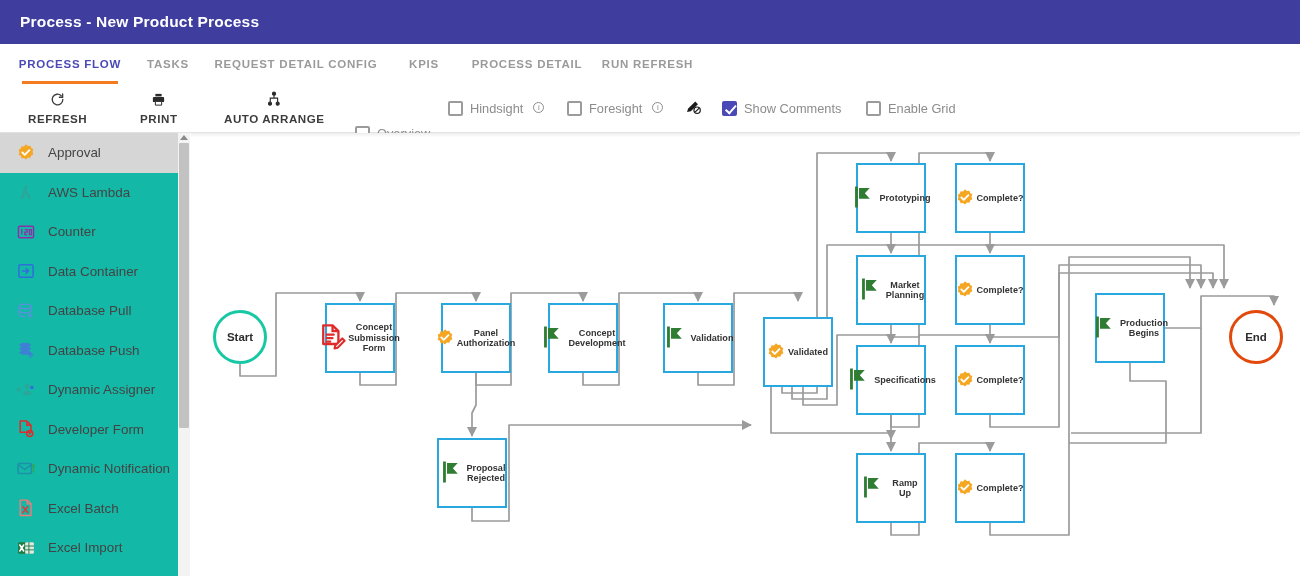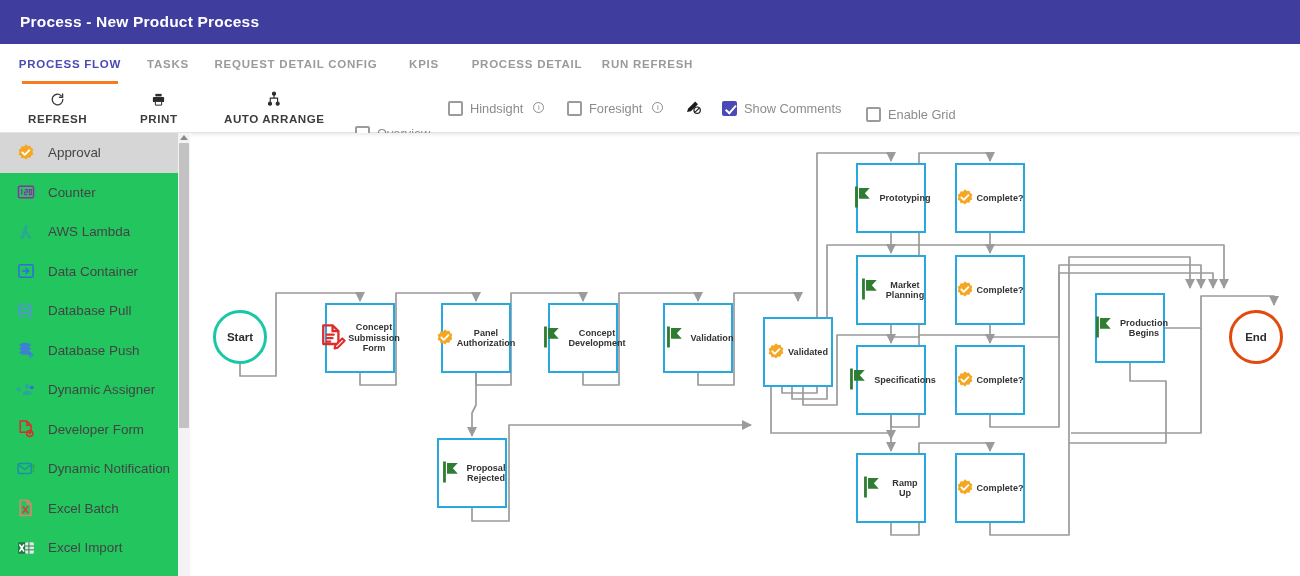--- a/index.html
+++ b/index.html
@@ -72,21 +72,21 @@
   }
   .info-i {
     width: 11px; height: 11px; border: 1px solid #8c8c8c; border-radius: 50%;
     font-size: 8px; line-height: 9px; text-align: center; color: #8c8c8c;
     margin-left: 3px; align-self: flex-start; margin-top: 1px;
   }
 
   
   .sidebar {
     position: absolute; left: 0; top: 133px; width: 190px; height: 443px;
-    background: #22c55e; overflow: hidden;
+    background: #14b8a6; overflow: hidden;
     border-right: 5px solid #0ea5e9;
   }
   .side-item {
     height: 39.5px; display: flex; align-items: center; gap: 12px;
     padding-left: 16px; cursor: pointer;
   }
   .side-item.selected { background: #d6d6d6; }
   .side-label { font-size: 13.4px; color: #444; white-space: nowrap; }
   .side-ico { width: 20px; height: 20px; flex: 0 0 auto; display:block; }
 
@@ -213,21 +213,21 @@
         </div>
         <div class="chk-wrap" style="position: absolute; left: 567px; top: 17px;">
           <span class="chkbox"></span>
           <span>Foresight</span>
           <span class="info-i">i</span>
         </div>
         <div class="chk-wrap" style="position: absolute; left: 722px; top: 17px;">
           <span class="chkbox checked"></span>
           <span>Show Comments</span>
         </div>
-        <div class="chk-wrap" style="position: absolute; left: 866px; top: 23px;">
+        <div class="chk-wrap" style="position: absolute; left: 866px; top: 17px;">
           <span class="chkbox"></span>
           <span>Enable Grid</span>
         </div>
       </div>
 
     <div style="position:absolute;left:684px;">
       <svg width="18" height="18" viewBox="0 0 24 24">
         <path d="M4 20l1.6-4.6L15 6l3.6 3.6L9.2 19 4 20z" fill="#1b1b1b"></path>
         <circle cx="17.5" cy="17.5" r="4.2" fill="#fff" stroke="#1b1b1b" stroke-width="1.6"></circle>
         <path d="M14.8 20.2l5.4-5.4" stroke="#1b1b1b" stroke-width="1.6"></path>
@@ -241,35 +241,35 @@
           <svg class="side-ico" width="20" height="20" viewBox="0 0 24 24">
             <path d="M12 1.6l2.3 1.9 3-.3.9 2.9 2.6 1.5-1 2.9 1 2.9-2.6 1.5-.9 2.9-3-.3L12 19.9 9.7 18l-3 .3-.9-2.9L3.2 14l1-2.9-1-2.9 2.6-1.5.9-2.9 3 .3z" fill="#f5a623"></path>
             <path d="M7.6 11.3l2.9 2.9 5.6-5.6" stroke="#fff" stroke-width="2.3" fill="none" stroke-linecap="round" stroke-linejoin="round"></path>
           </svg>
         </span>
         <span class="side-label">Approval</span>
       </div>
       <div class="side-item">
         <span>
           <svg class="side-ico" width="20" height="20" viewBox="0 0 24 24">
+            <path d="M5 20L11.2 4h3.2L9 20z" fill="#2aa79b"></path>
+            <path d="M12.6 9.5L18.6 20h-3.3l-4.4-8z" fill="#2aa79b"></path>
+          </svg>
+        </span>
+        <span class="side-label">AWS Lambda</span>
+      </div>
+      <div class="side-item">
+        <span>
+          <svg class="side-ico" width="20" height="20" viewBox="0 0 24 24">
             <rect x="3" y="5" width="18" height="14" rx="1.6" fill="none" stroke="#8e2fa8" stroke-width="1.8"></rect>
             <path d="M7 9v6M6 9h1.2M10.5 9h3v3h-3v3h3" stroke="#8e2fa8" stroke-width="1.5" fill="none"></path>
             <path d="M16 9h2.4v6H16z" fill="none" stroke="#8e2fa8" stroke-width="1.5"></path>
           </svg>
         </span>
         <span class="side-label">Counter</span>
-      </div>
-      <div class="side-item">
-        <span>
-          <svg class="side-ico" width="20" height="20" viewBox="0 0 24 24">
-            <path d="M5 20L11.2 4h3.2L9 20z" fill="#2aa79b"></path>
-            <path d="M12.6 9.5L18.6 20h-3.3l-4.4-8z" fill="#2aa79b"></path>
-          </svg>
-        </span>
-        <span class="side-label">AWS Lambda</span>
       </div>
       <div class="side-item">
         <span>
           <svg class="side-ico" width="20" height="20" viewBox="0 0 24 24">
             <rect x="3.5" y="4.5" width="17" height="15" rx="1.6" fill="none" stroke="#2f6fdb" stroke-width="1.8"></rect>
             <path d="M8 12h7M12 9l3.2 3-3.2 3" stroke="#2f6fdb" stroke-width="1.8" fill="none" stroke-linecap="round" stroke-linejoin="round"></path>
           </svg>
         </span>
         <span class="side-label">Data Container</span>
       </div>

